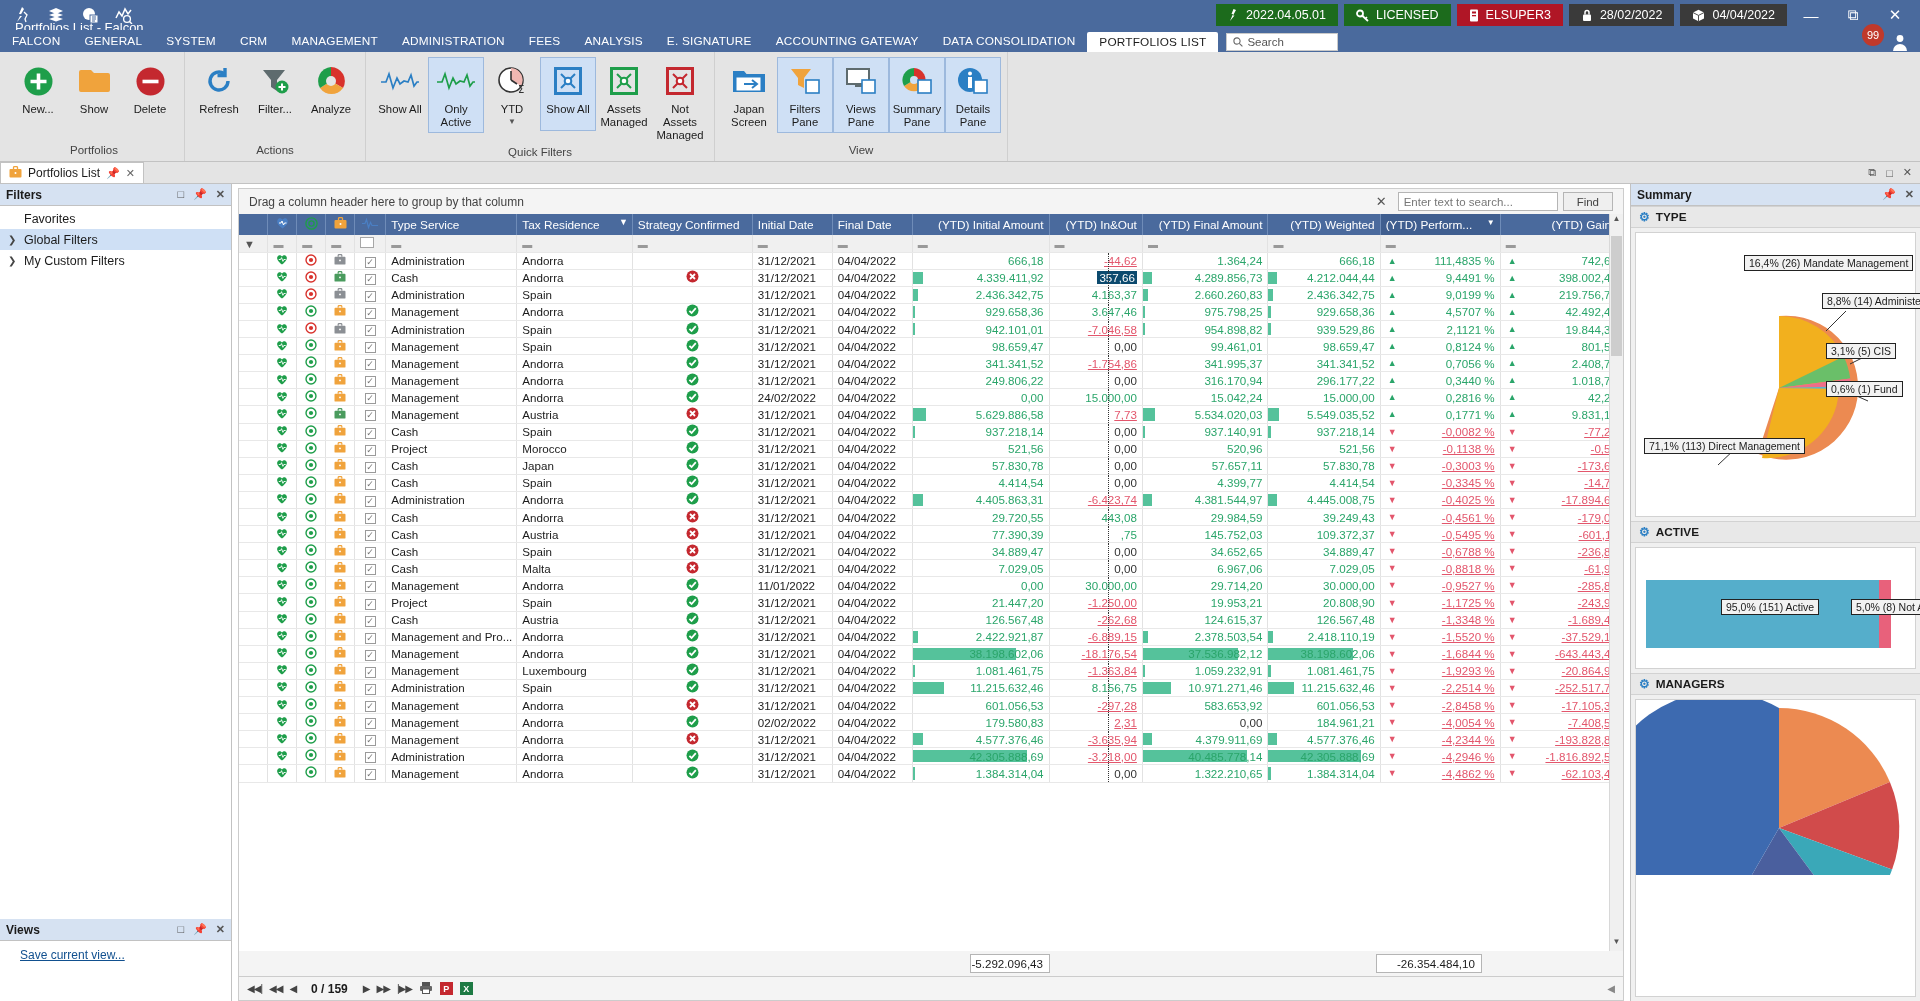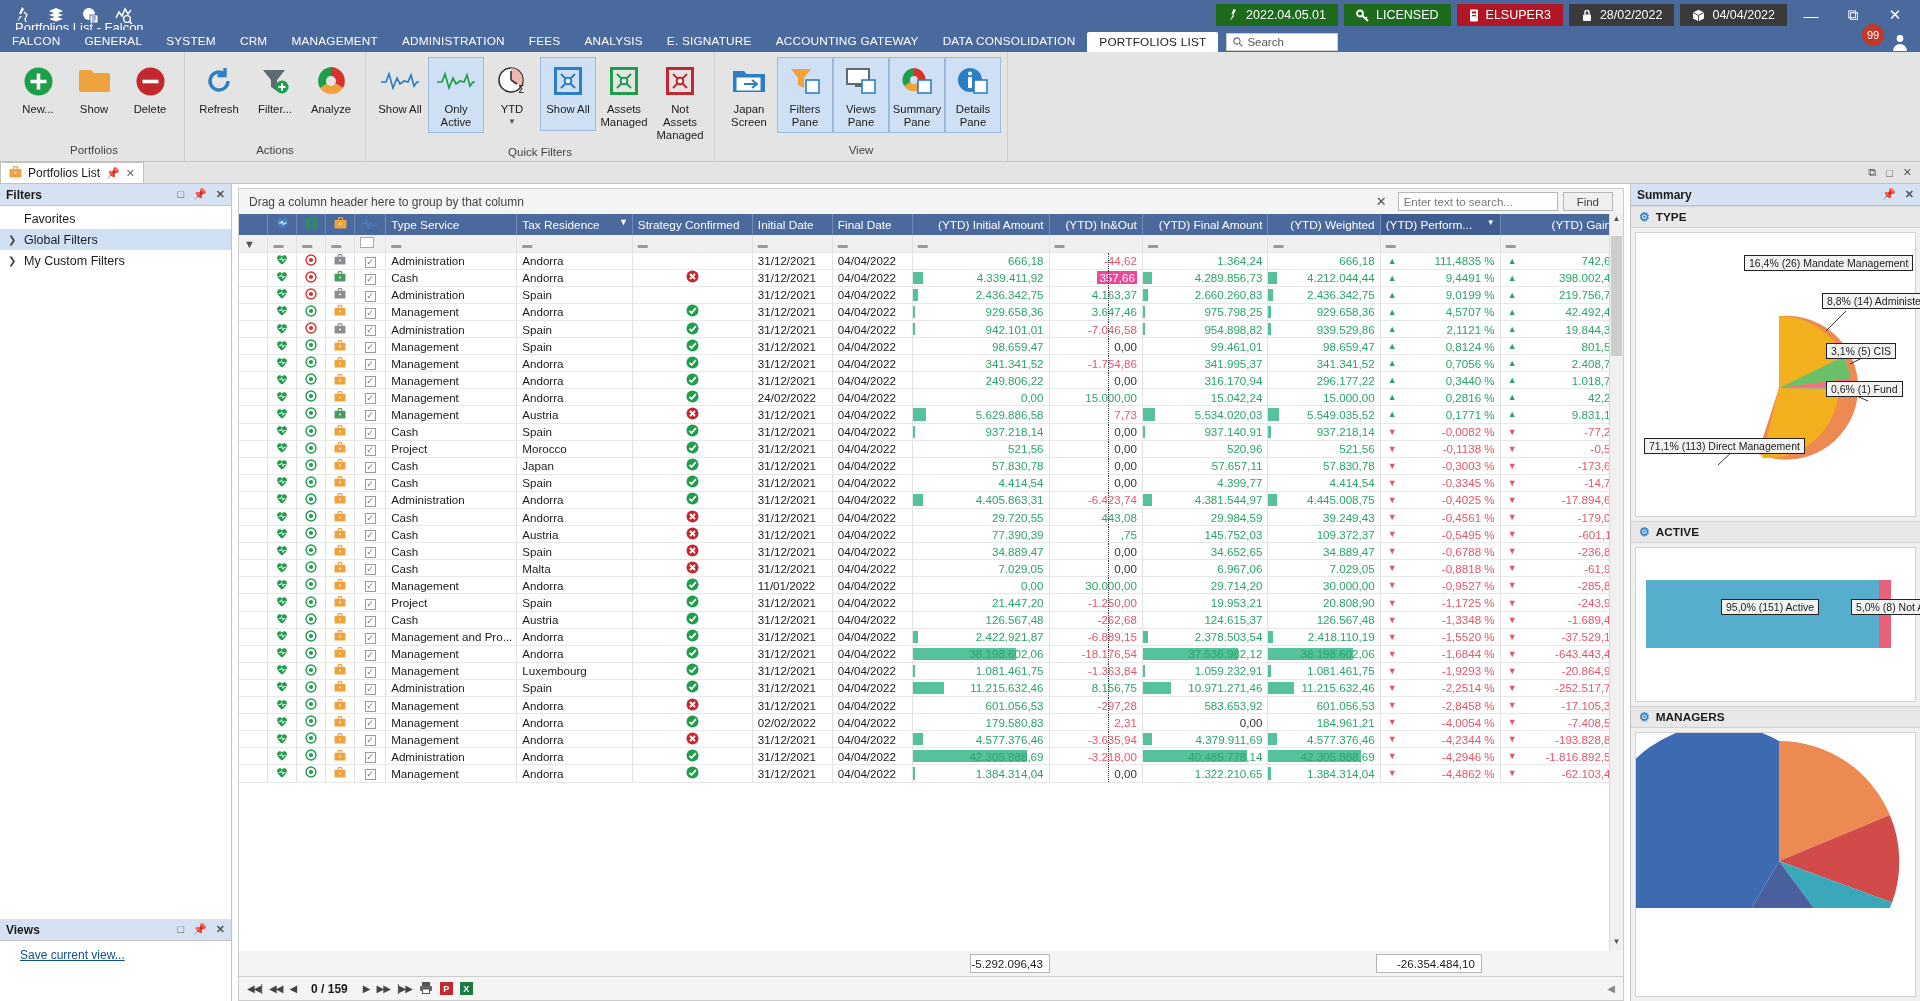--- a/index.html
+++ b/index.html
@@ -140,33 +140,33 @@
   }
   .fbox { width: 14px; height: 11px; border: 1px solid #a7a7a7; background: #fff; display:inline-block;}
   .fico { color: #555; font-size: 11px; }
   table.grid td {
     height: 17.1px; border-right: 1px solid #e2e2e2; border-bottom: 1px solid #e8e8e8;
     padding: 0 5px; white-space: nowrap; overflow: hidden; font-size: 11.6px;
   }
   td.num { text-align: right; }
   td.ctr { text-align: center; padding: 0; }
   .pos { color: #2aa56a; }
-  .neg { color: #e3566c; }
+  .neg { color: #e3566c; text-decoration: underline; }
   .zero { color: #333; }
   .perf { display: flex; align-items: center; justify-content: space-between; padding-left:2px;}
   .tri-up { color: #2aa56a; font-size: 9px; }
   .tri-dn { color: #e3566c; font-size: 9px; }
   .bar-cell { position: relative; padding-left: 8px !important; }
   .bar-cell .bar {
     position: absolute; left: 0; top: 2px; bottom: 2px; background: #4cbf96; opacity: .95;
   }
   .bar-cell .v { position: relative; }
   .inout-mark { position: relative; }
   .dotted-sep { position:absolute; top:0; bottom:0; width:0; border-left: 1px dotted #333; }
-  .redfill { background: #ec4899; color:#fff; padding: 0 2px; }
+  .redfill { background: #0c4a6e; color:#fff; padding: 0 2px; }
   .chk { width: 11px; height: 11px; border: 1px solid #9a9a9a; background: #fff; display: inline-flex;
          align-items: center; justify-content: center; color: #777; font-size: 9px; line-height: 1;}
   .gridbody-wrap { flex:1; overflow: hidden; border-left: 1px solid #ccc; border-right: 1px solid #ccc; position:relative; }
   .vscroll {
     position: absolute; right: 0; top: 0; bottom: 0; width: 14px; background: #f0f0f0;
     border-left: 1px solid #d8d8d8;
   }
   .vscroll .thumb { position: absolute; top: 22px; left: 1px; right: 1px; height: 120px; background: #cdcdcd; }
   .vscroll .ar { position: absolute; left:0; right:0; height: 14px; text-align:center; font-size:8px; color:#555; background:#f0f0f0;}
   .vscroll .ar.t { top: 0; } .vscroll .ar.b { bottom: 0; }
@@ -1984,21 +1984,21 @@
       <div class="callout" style="left:186px; top:60px;">8,8% (14) Administered</div>
       <div class="callout" style="left:190px; top:110px;">3,1% (5) CIS</div>
       <div class="callout" style="left:190px; top:148px;">0,6% (1) Fund</div>
       <div class="callout" style="left:8px; top:205px;">71,1% (113) Direct Management</div>
     </div>
 
     <div class="sec-head">
       <span class="gear">⚙</span>
       <span>ACTIVE</span>
     </div>
-    <div class="sec-body" style="height:155px">
+    <div class="sec-body" style="height:122px">
       <svg width="286" height="153" viewBox="0 0 286 153">
         <rect x="10" y="32" width="233" height="68" fill="#55aecb"></rect>
         <rect x="243" y="32" width="12" height="68" fill="#e8617b"></rect>
       </svg>
       <div class="callout" style="left:85px; top:51px;">95,0% (151) Active</div>
       <div class="callout" style="left:215px; top:51px;">5,0% (8) Not Active</div>
     </div>
 
     <div class="sec-head">
       <span class="gear">⚙</span>

